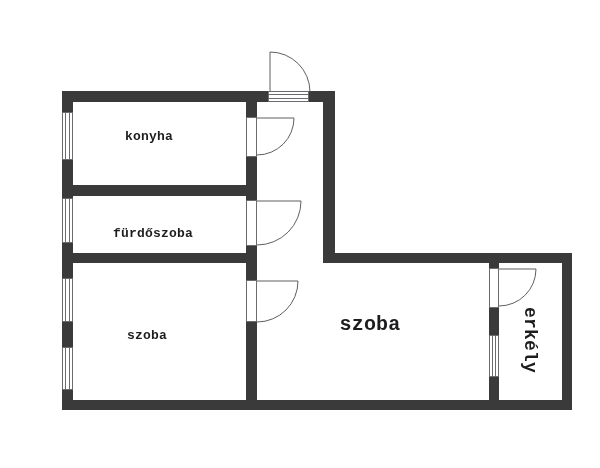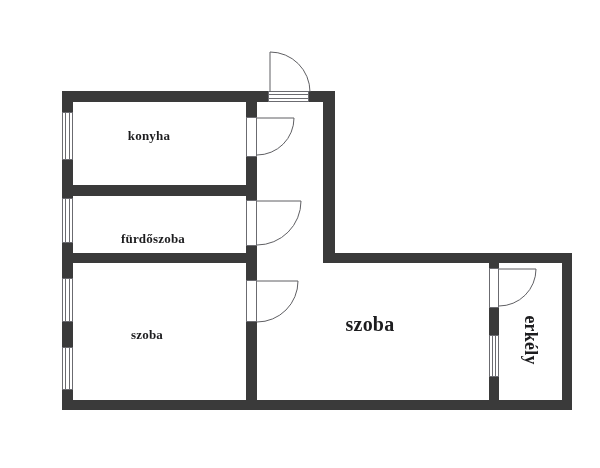--- a/index.html
+++ b/index.html
@@ -1,18 +1,18 @@
 <!DOCTYPE html>
 <html><head>
 <meta charset="utf-8">
 <style>
   html,body { margin:0; padding:0; background:#ffffff; }
   #canvas {
     position:relative; width:600px; height:468px; background:#ffffff;
-    overflow:hidden; font-family:Liberation Serif, serif;
+    overflow:hidden; font-family:Liberation Mono, monospace;
   }
   .wall { position:absolute; background:#3a3a3a; z-index:10; }
   .win, .opening {
     position:absolute; background:#ffffff; border:1px solid #6b6b70;
     box-sizing:border-box; z-index:15;
   }
   .win.v::before { content:""; position:absolute; top:0; bottom:0; left:2px; width:1px; background:#6b6b70; }
   .win.v::after  { content:""; position:absolute; top:0; bottom:0; right:2px; width:1px; background:#6b6b70; }
   .win.h::before { content:""; position:absolute; left:0; right:0; top:2px; height:1px; background:#6b6b70; }
   .win.h::after  { content:""; position:absolute; left:0; right:0; bottom:2px; height:1px; background:#6b6b70; }
@@ -85,19 +85,19 @@
     <path d="M 294 118 A 37 37 0 0 1 257 155"></path>
     <path d="M 257 201 L 301 201"></path>
     <path d="M 301 201 A 44 44 0 0 1 257 245"></path>
     <path d="M 257 281 L 298 281"></path>
     <path d="M 298 281 A 41 41 0 0 1 257 322"></path>
     <path d="M 499 269 L 536 269"></path>
     <path d="M 536 269 A 37 37 0 0 1 499 306"></path>
   </svg>
 
   <div class="label sm" style="left:149px; top:136px;">konyha</div>
-  <div class="label sm" style="left:153px; top:239px;">fürdőszoba</div>
+  <div class="label sm" style="left:153px; top:233px;">fürdőszoba</div>
   <div class="label sm" style="left:147px; top:335px;">szoba</div>
   <div class="label lg" style="left:370px; top:324px;">szoba</div>
   <div class="label rot" style="left:530px; top:340px;">erkély</div>
 
 
 </div>
 
 </body></html>

